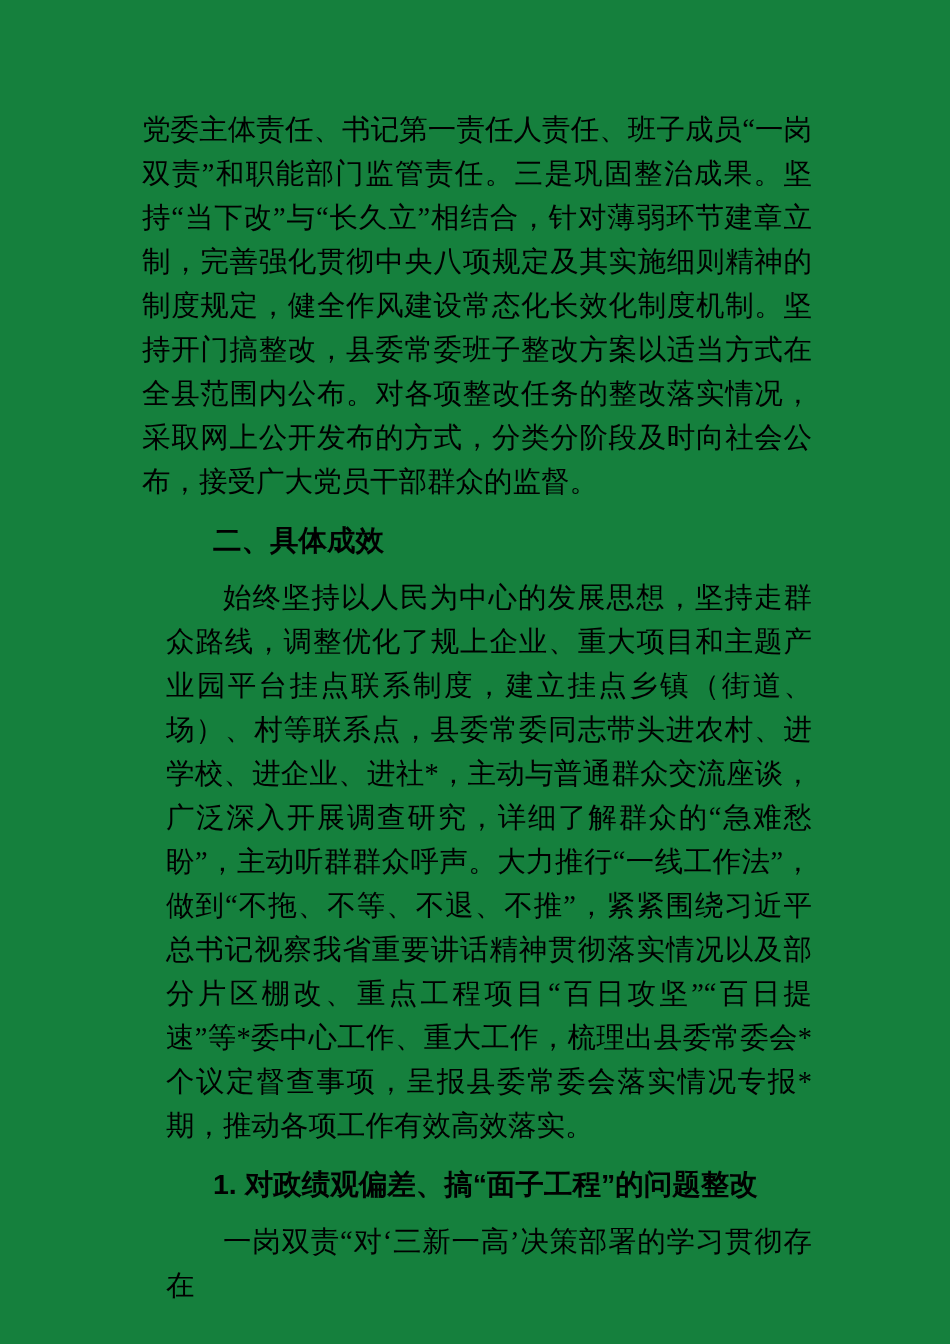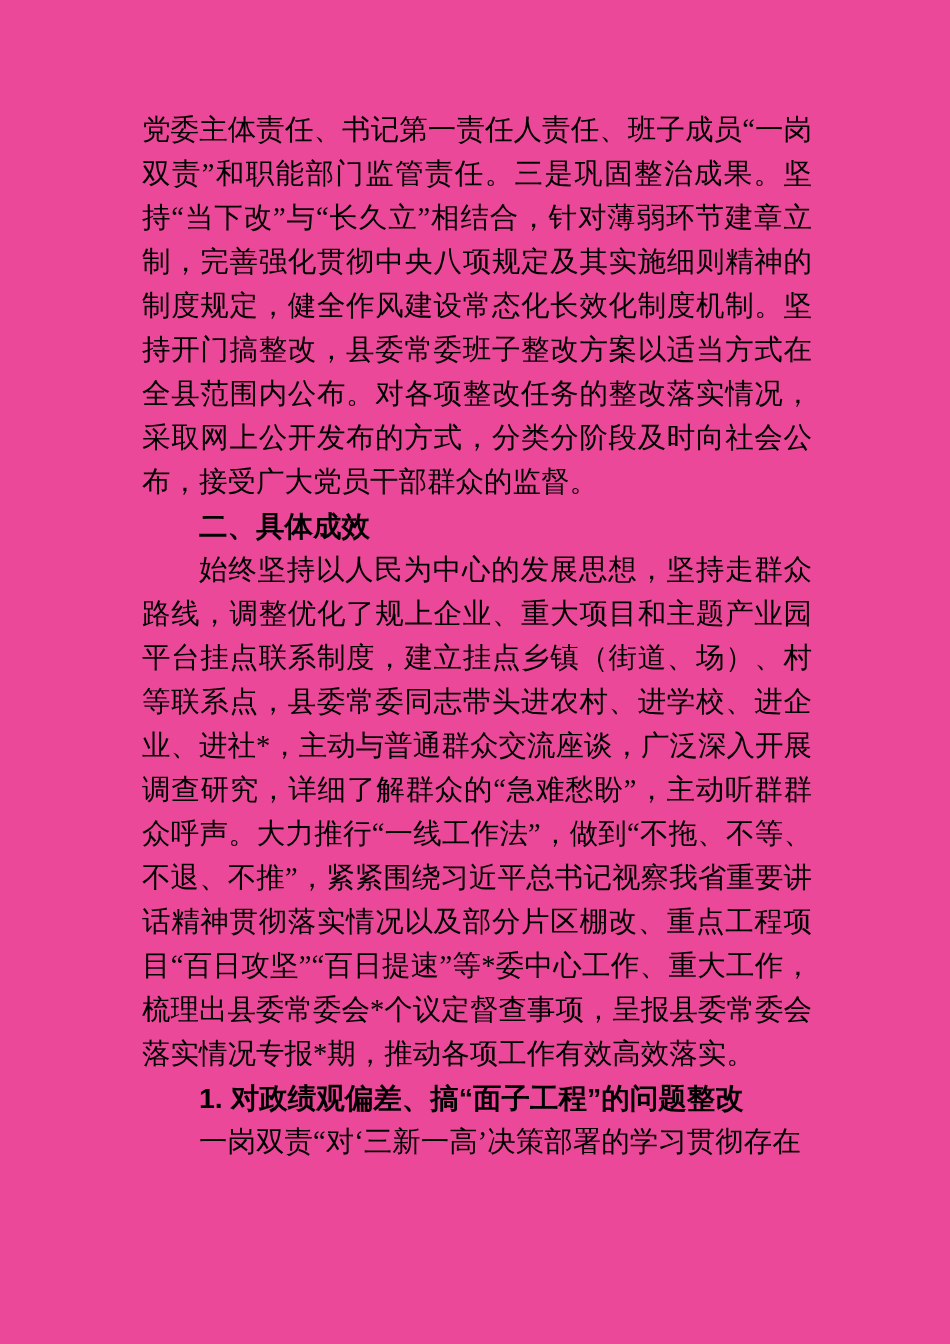--- a/index.html
+++ b/index.html
@@ -4,43 +4,44 @@
 <style>
   html, body {
     margin: 0;
     padding: 0;
     background: #ffffff;
   }
   .page {
     position: relative;
     width: 950px;
     height: 1344px;
-    background: #ec4899;
+    background: #15803d;
     box-sizing: border-box;
     padding: 108px 138px 0 142px;
     overflow: hidden;
     font-family: "Liberation Serif", "DejaVu Serif", serif;
     font-size: 28.5px;
     line-height: 44px;
     color: #000000;
   }
   .para {
     margin: 0;
     text-align: justify;
     text-justify: inter-ideograph;
     word-break: break-all;
   }
   .indent {
     text-indent: 2em;
+    margin-left: 24px;
   }
   .heading {
     font-family: "Liberation Sans", "DejaVu Sans", sans-serif;
     font-weight: bold;
     text-indent: 2em;
-    margin: 0;
+    margin: 14px;
     text-align: justify;
     word-break: break-all;
   }
 </style>
 </head>
 <body>
 
 <div class="page">
 
   <p class="para">党委主体责任、书记第一责任人责任、班子成员“一岗双责”和职能部门监管责任。三是巩固整治成果。坚持“当下改”与“长久立”相结合，针对薄弱环节建章立制，完善强化贯彻中央八项规定及其实施细则精神的制度规定，健全作风建设常态化长效化制度机制。坚持开门搞整改，县委常委班子整改方案以适当方式在全县范围内公布。对各项整改任务的整改落实情况，采取网上公开发布的方式，分类分阶段及时向社会公布，接受广大党员干部群众的监督。</p>

